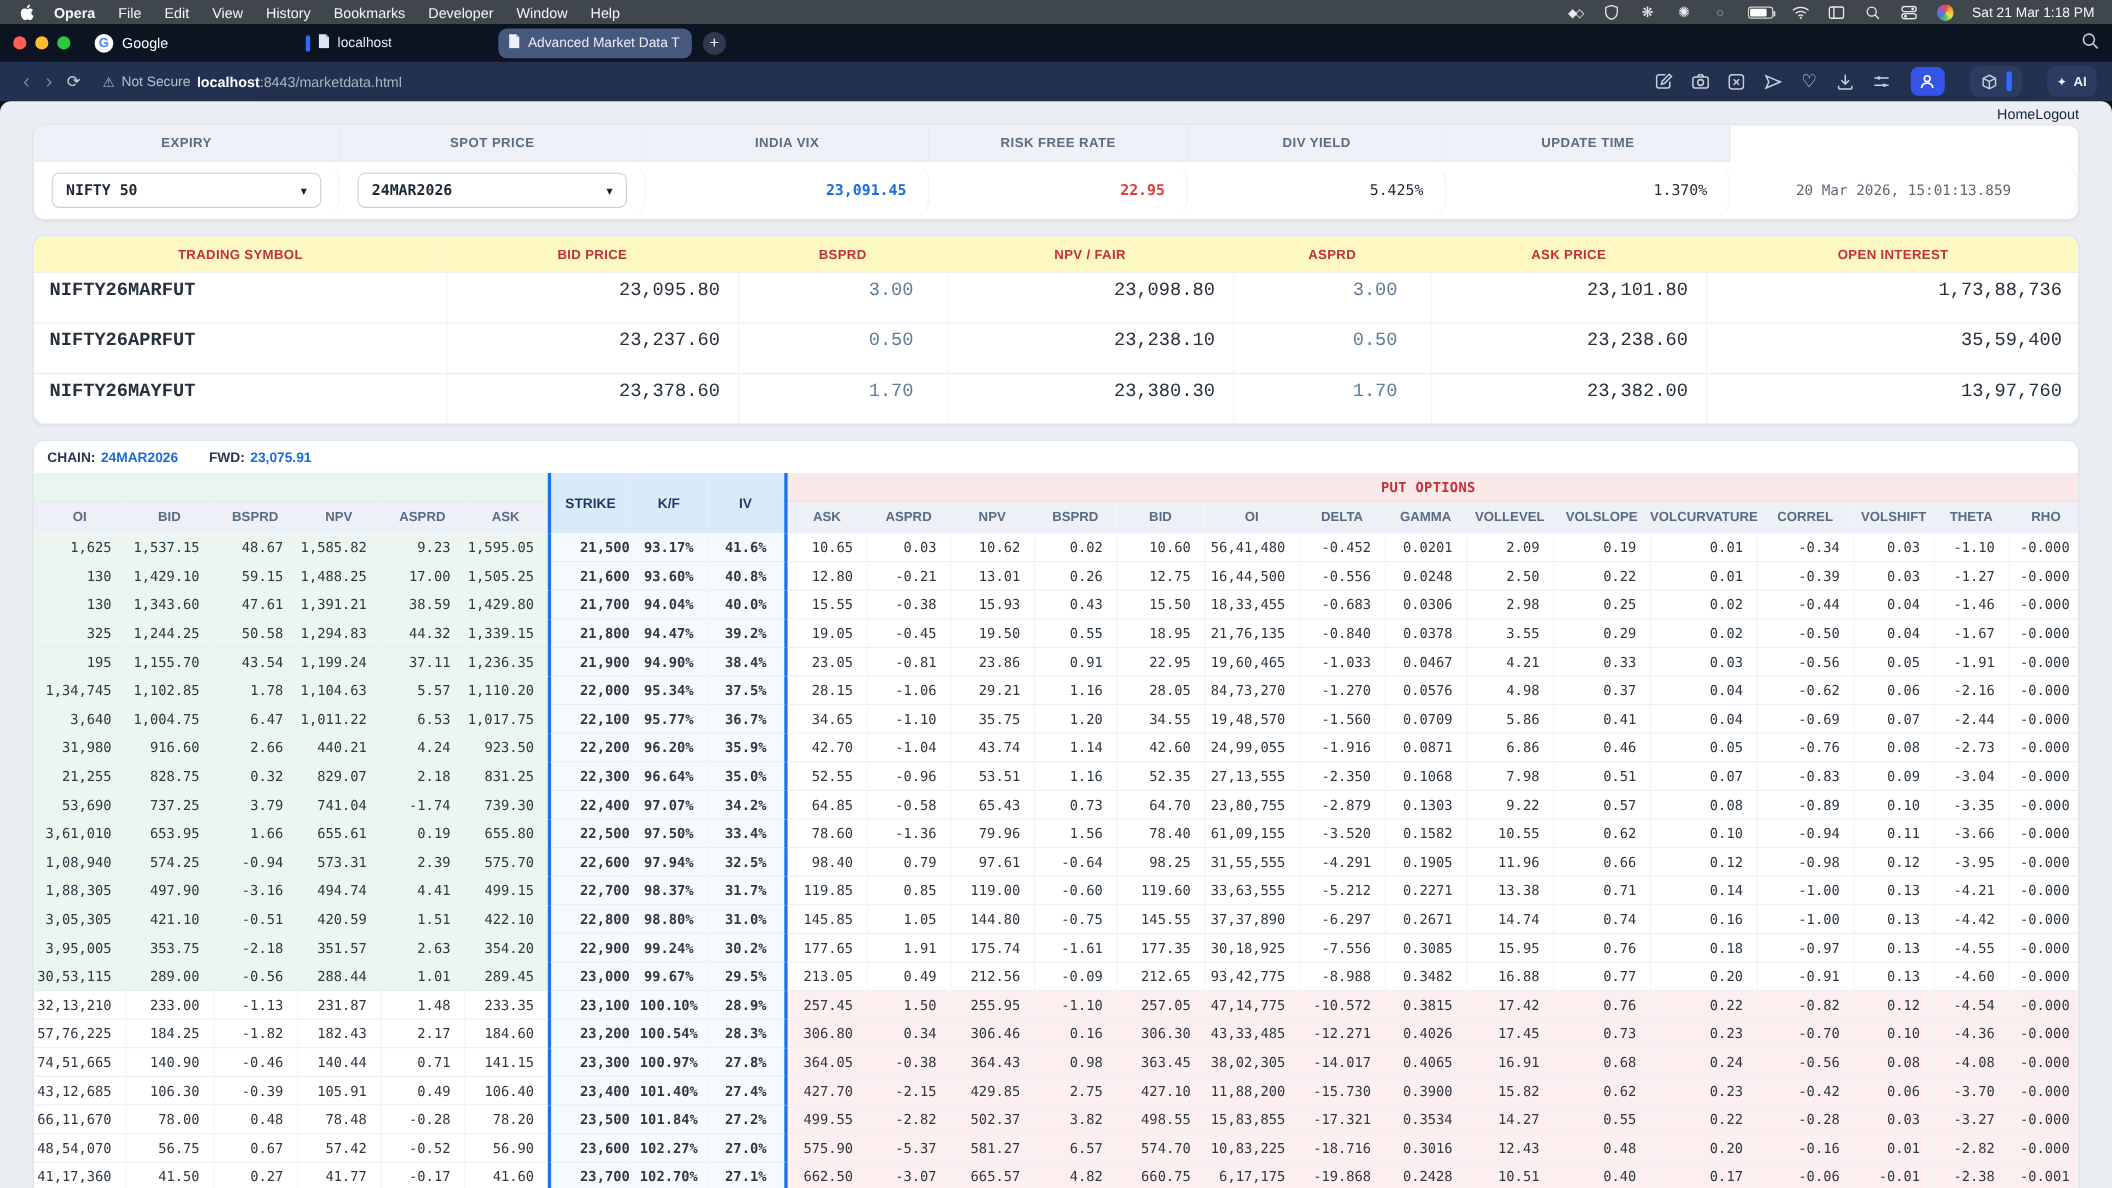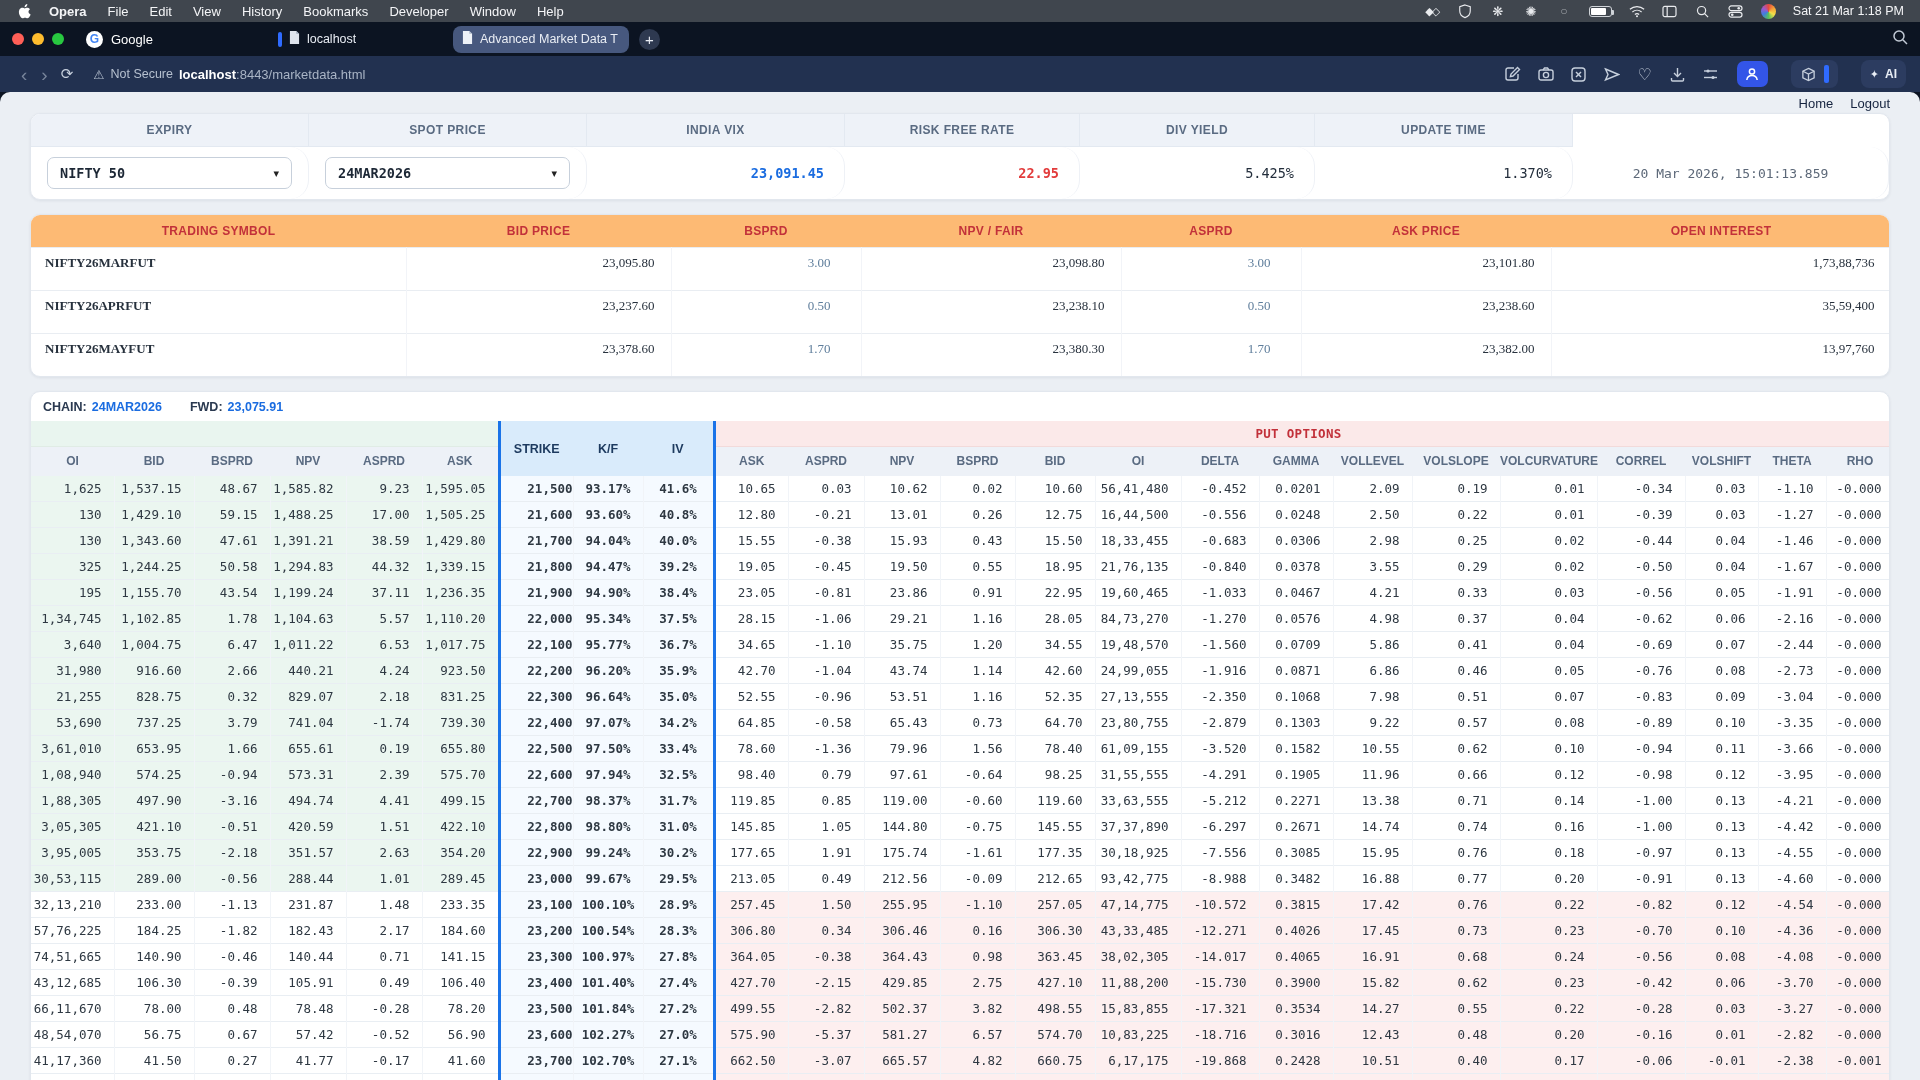--- a/index.html
+++ b/index.html
@@ -59,21 +59,21 @@
   .person-btn { width:31px; height:26px; border-radius:7px; background:#3355e8; display:grid;
     place-items:center; margin-left:2px; }
   .person-btn svg { stroke:#fff; fill:none; stroke-width:1.5; }
   .win-btn { height:28px; border-radius:8px; background:#2c3c60; display:flex; align-items:center;
     gap:6px; padding:0 9px; margin-left:8px; color:#e8edf5; font-size:12px; font-weight:bold; }
   .blue-bar { width:5px; height:18px; border-radius:2px; background:#2f6bff; }
 
   
   .page { height:988px; background:#ebeff4; border-radius:10px 10px 0 0; position:relative;
     overflow:hidden; }
-  .top-links { position:absolute; top:4px; right:30px; display:flex; gap:17px; font-size:13px; }
+  .top-links { position:absolute; top:4px; right:30px; display:flex; font-size:13px; }
   .top-links span { color:#15233f; }
   .card { background:#fff; border:1px solid #e2e7ee; border-radius:10px; margin:0 30px;
     box-shadow:0 1px 3px rgba(20,35,60,.07); overflow:hidden; }
 
   
   .info-card { margin-top:21px; }
   .info-grid { display:grid; grid-template-columns:278px 278px 258px 235px 235px 258px 316px; }
   .info-head { background:#eef2f8; border-right:1px solid #e3e9f1; border-bottom:1px solid #e3e9f1;
     padding:9px 0; text-align:center; font-size:12px; font-weight:bold; color:#5a6b82;
     letter-spacing:.4px; }
@@ -83,23 +83,23 @@
     font-weight:bold; color:#1c2735; background:#fff; }
   .select-box .chev { font-size:11px; color:#222; }
   .val-right { justify-content:flex-end; padding-right:20px; font-size:13.5px; color:#232e3c; }
   .val-center { justify-content:center; font-size:13px; color:#5c6878;text-align:right; }
   .c-blue { color:#1a6ce0; font-weight:bold; }
   .c-red { color:#e23b3b; font-weight:bold; }
 
   
   .fut-card { margin-top:14px; }
   table { border-collapse:collapse; table-layout:fixed; width:100%; }
-  .fut-table th { background:#fdba74; color:#c2313a; font-size:12px; font-weight:bold;
+  .fut-table th { background:#fef9c3; color:#c2313a; font-size:12px; font-weight:bold;
     letter-spacing:.3px; padding:9px 0; text-align:center; }
-  .fut-table td { font-family:Liberation Serif, serif; font-size:13px;
+  .fut-table td { font-family:Liberation Mono, monospace; font-size:17px;
     color:#27313d; padding:7px 16px 19px 0; text-align:right; border-top:1px solid #e9edf2;
     border-right:1px solid #f2f4f8; }
   .fut-table td.sym { text-align:left; padding-left:14px; font-weight:bold; }
   .fut-table td.spread { color:#5e7d9b; padding-right:30px; }
 
   
   .chain-card { margin-top:14px; }
   .chain-meta { padding:8px 12px 7px; font-size:12.5px; font-weight:bold; color:#2a3950;
     display:flex; align-items:baseline; }
   .chain-meta .v { color:#1a6ce0; margin-left:5px; }

